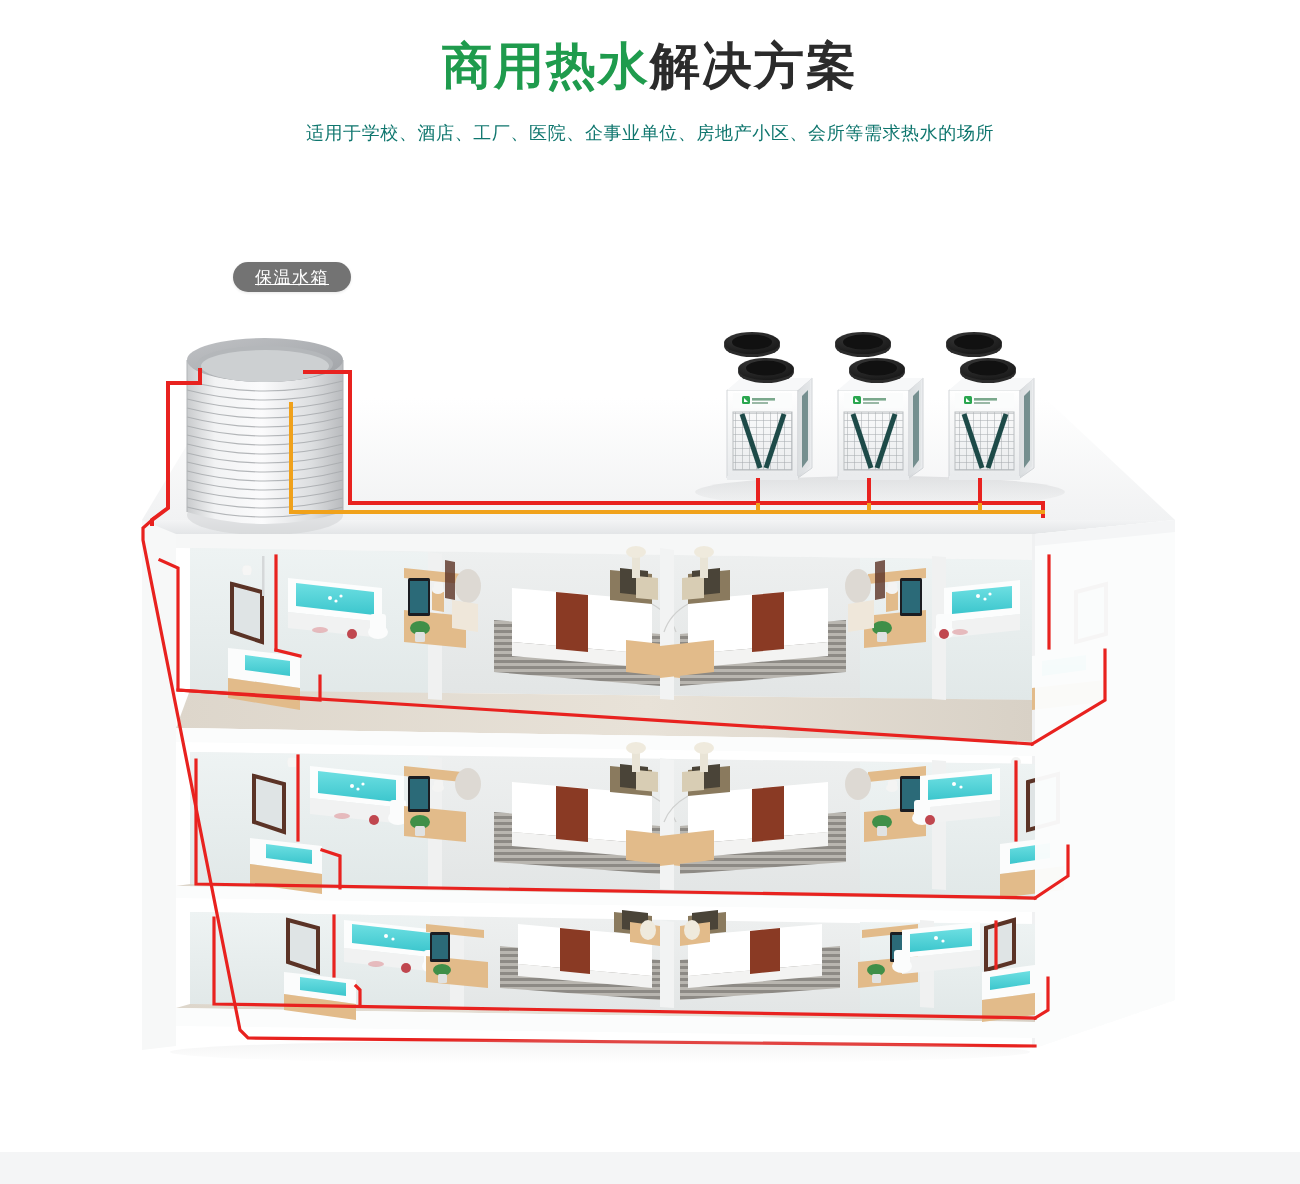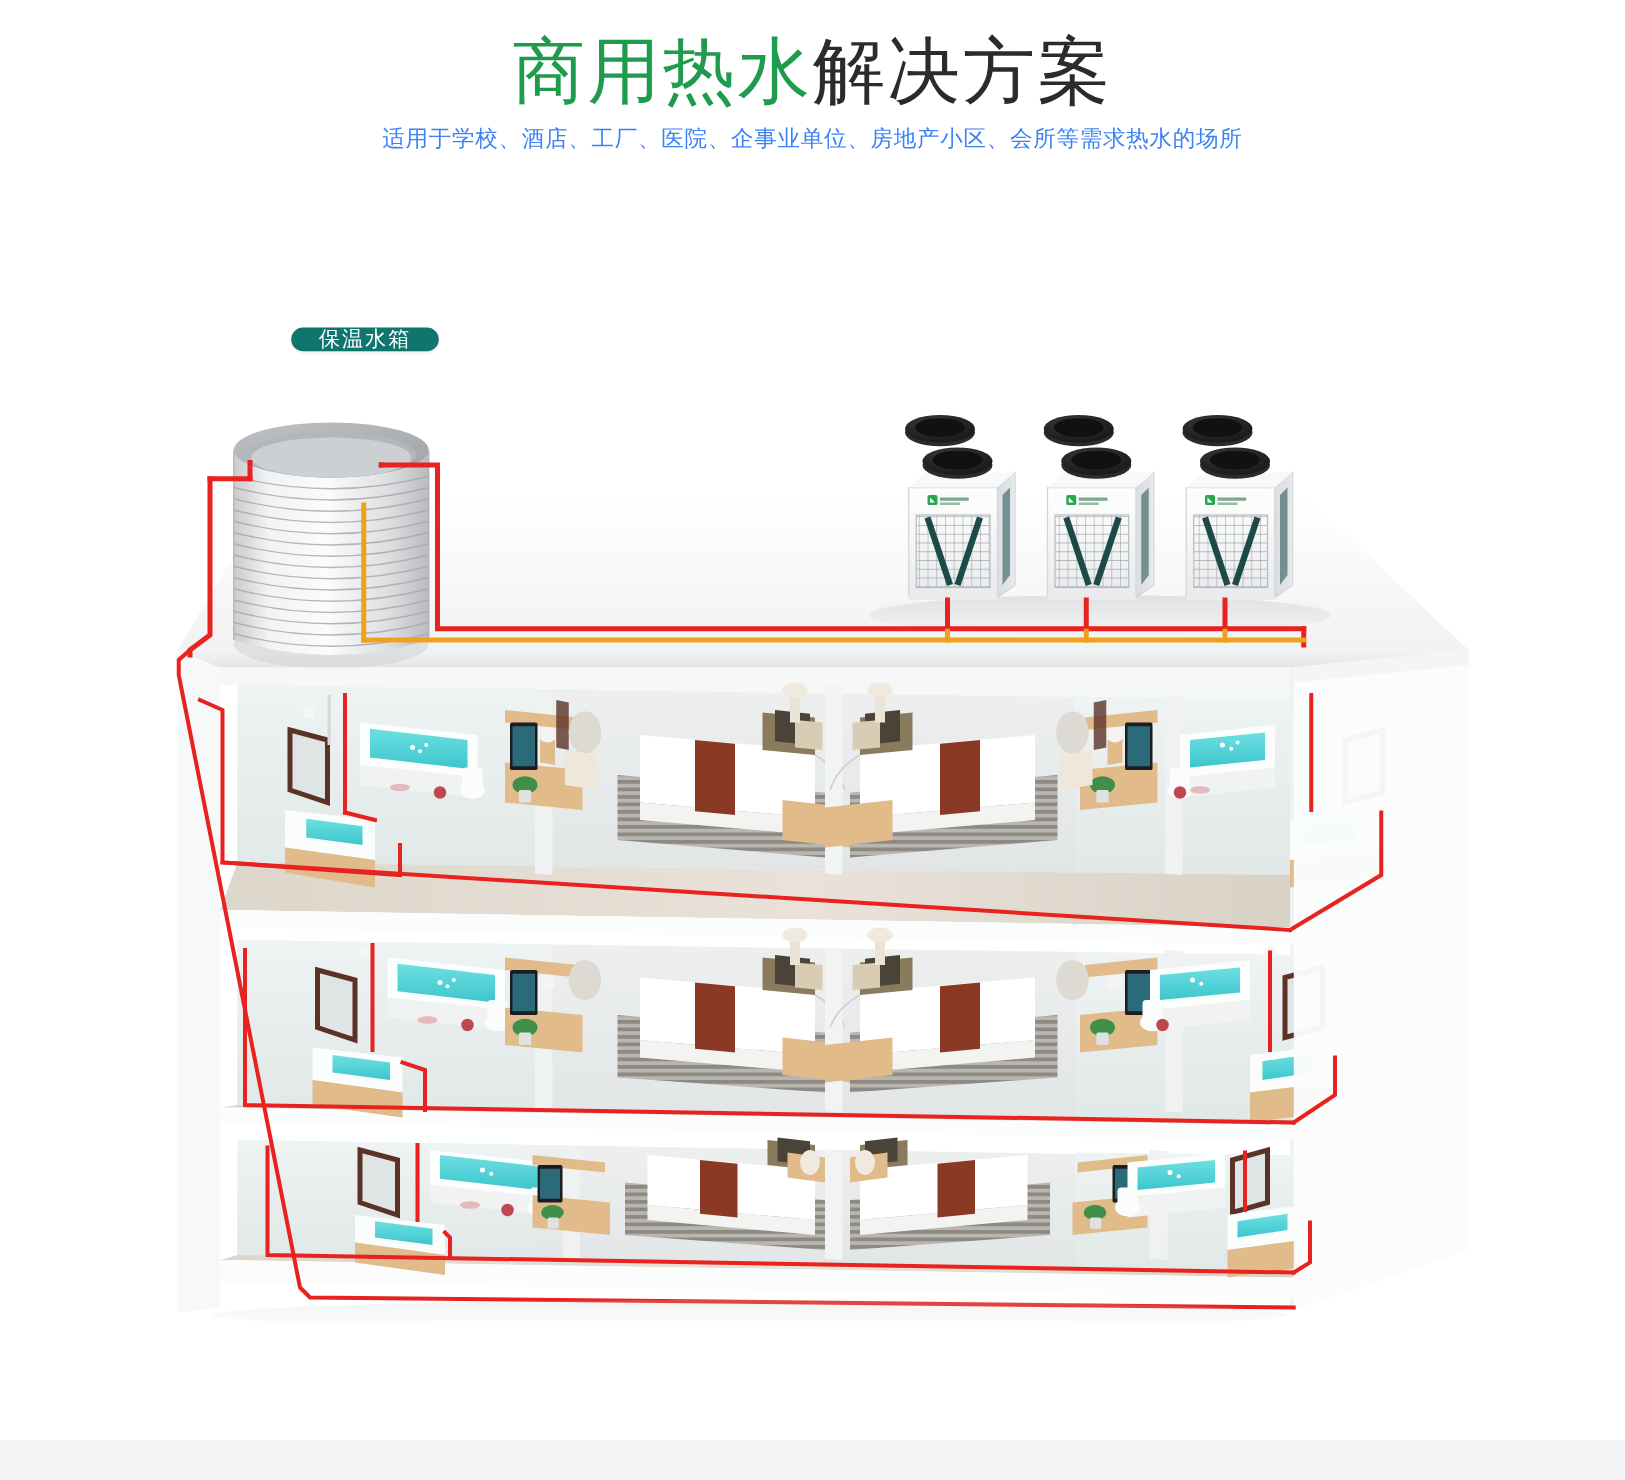--- a/index.html
+++ b/index.html
@@ -7,40 +7,41 @@
     width: 1300px; height: 1184px;
     background: #ffffff;
     font-family: "Liberation Sans", "DejaVu Sans", sans-serif;
     overflow: hidden;
   }
   .page { position: relative; width: 1300px; height: 1184px; background:#fff; }
 
   
   .header { position:absolute; left:0; top:0; width:1300px; text-align:center; }
   .title {
-    font-size: 58px; font-weight: 400; letter-spacing: 2px;
-    line-height: 1.05; padding-top: 28px; white-space: nowrap;
+    font-size: 50px; font-weight: 700; letter-spacing: 2px;
+    line-height: 1.05; padding-top: 40px; white-space: nowrap;
   }
   .title .t-green { color:#1f9b4d; }
   .title .t-dark  { color:#2b2b2b; }
   .subtitle {
     margin-top: 14px; font-size: 12.5px; color:#8d8d8d;
     letter-spacing: 2.6px; font-weight: 400;
   }
   .tagline {
-    margin-top: 10px; font-size: 18px; color:#3b82f6; letter-spacing: .6px;
+    margin-top: 28px; font-size: 18px; color:#0f766e; letter-spacing: .6px;
   }
 
   
   .badge {
     position:absolute; display:flex; align-items:center; justify-content:center;
-    background:#0f766e; color:#fff; border-radius:999px;
-    font-size:17px; letter-spacing:1.5px; height:19px; padding:0 22px;
+    background:#737373; color:#fff; border-radius:999px;
+    font-size:17px; letter-spacing:1.5px; height:30px; padding:0 22px;
     box-shadow:0 1px 3px rgba(0,0,0,.10);
     white-space:nowrap;
+    text-decoration:underline;
   }
   #badge-tank   { left:233px; top:262px; }
   #badge-pump   { left:749px; top:262px; }
   #badge-use    { left:945px; top:980px; }
 
   
   .scene { position:absolute; left:0; top:0; width:1300px; height:1184px; }
   .scene svg { position:absolute; left:0; top:0; }
 
   .bottom-band {

